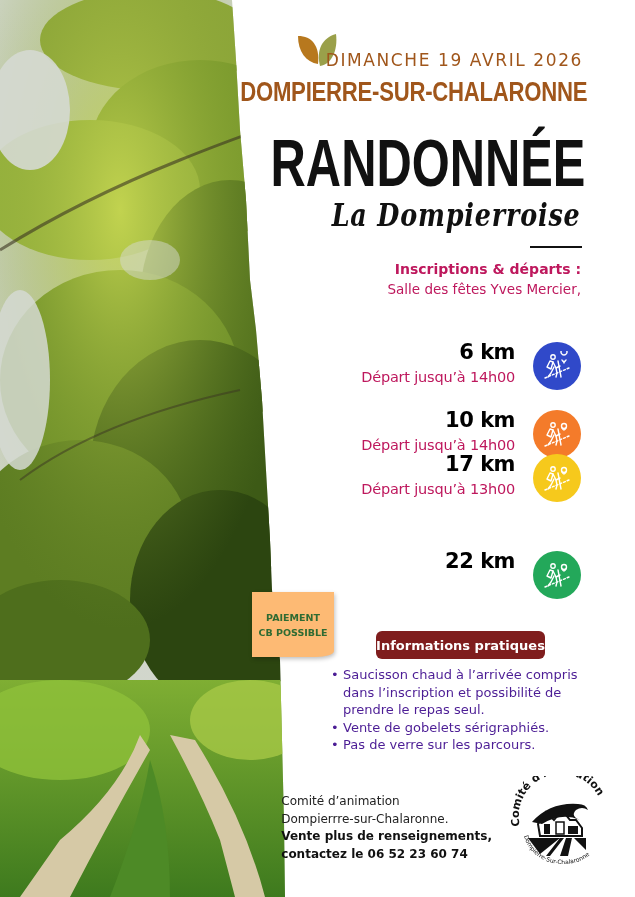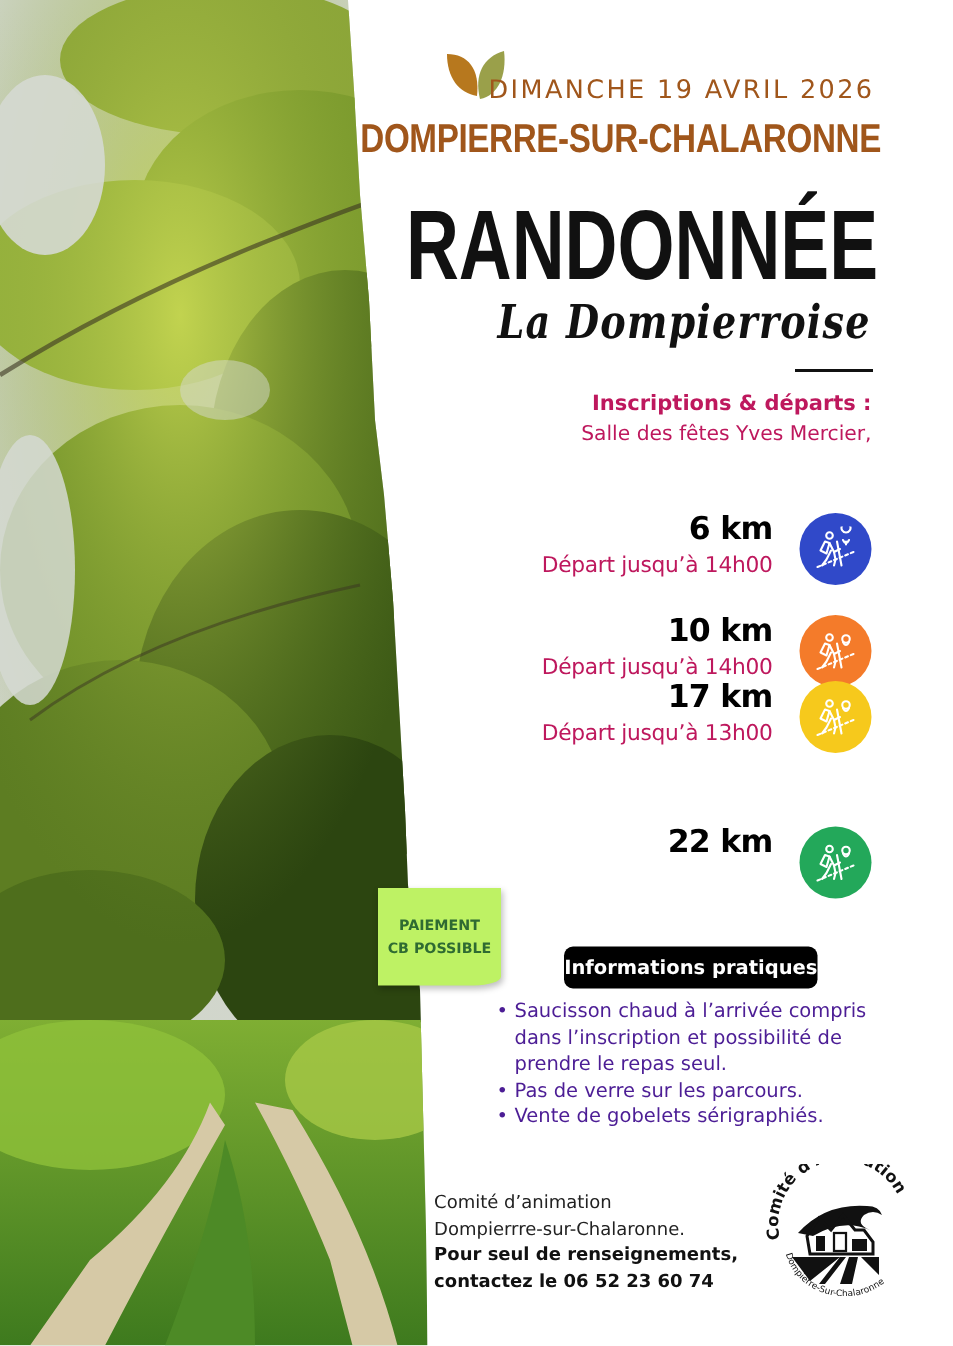--- a/index.html
+++ b/index.html
@@ -21,23 +21,23 @@
   .rule { position: absolute; left: 530px; top: 246px; width: 52px; height: 2px; background: #111; }
 
   .insc { position: absolute; right: 54px; top: 259px; text-align: right; font-size: 13.5px; line-height: 20px; font-family: "DejaVu Sans", sans-serif; color: #be185d; }
   .insc .head { font-weight: bold; font-size: 14px; }
 
   .route { position: absolute; right: 54px; width: 280px; height: 54px; }
   .route .km { position: absolute; right: 66px; top: 0; font-size: 21px; font-weight: bold; font-family: "DejaVu Sans", sans-serif; color: #000; letter-spacing: -0.5px; }
   .route .dep { position: absolute; right: 66px; top: 29px; font-size: 14.5px; font-family: "DejaVu Sans", sans-serif; color: #be185d; white-space: nowrap; letter-spacing: -0.2px; }
   .route .badge { position: absolute; right: 0; top: 2px; width: 48px; height: 48px; border-radius: 50%; display: flex; align-items: center; justify-content: center; }
 
-  .sticker { position: absolute; left: 252px; top: 592px; width: 82px; height: 65px; background: #bef264; box-shadow: 1px 2px 4px rgba(0,0,0,0.25); display: flex; flex-direction: column; align-items: center; justify-content: center; color: #2f6b32; font-weight: bold; font-size: 9.5px; line-height: 15px; font-family: "DejaVu Sans", sans-serif; border-bottom-right-radius: 18px 6px; }
-
-  .info-pill { position: absolute; left: 376px; top: 631px; width: 169px; height: 28px; background: #000000; border-radius: 6px; color: #fff; font-weight: bold; font-size: 13px; font-family: "DejaVu Sans", sans-serif; display: flex; align-items: center; justify-content: center; }
+  .sticker { position: absolute; left: 252px; top: 592px; width: 82px; height: 65px; background: #fdba74; box-shadow: 1px 2px 4px rgba(0,0,0,0.25); display: flex; flex-direction: column; align-items: center; justify-content: center; color: #2f6b32; font-weight: bold; font-size: 9.5px; line-height: 15px; font-family: "DejaVu Sans", sans-serif; border-bottom-right-radius: 18px 6px; }
+
+  .info-pill { position: absolute; left: 376px; top: 631px; width: 169px; height: 28px; background: #7f1d1d; border-radius: 6px; color: #fff; font-weight: bold; font-size: 13px; font-family: "DejaVu Sans", sans-serif; display: flex; align-items: center; justify-content: center; }
   .info-list { position: absolute; left: 331px; top: 666px; width: 270px; list-style: none; color: #4c1d95; font-size: 13px; line-height: 17.5px; font-family: "DejaVu Sans", sans-serif; }
   .info-list li { position: relative; padding-left: 12px; }
   .info-list li::before { content: "•"; position: absolute; left: 0; top: 0; }
 
   .footer { position: absolute; right: 143px; top: 793px; text-align: left; font-size: 12px; line-height: 17.5px; font-family: "DejaVu Sans", sans-serif; color: #222; }
   .footer .strong { font-weight: bold; color: #111; }
 
   .logo { position: absolute; left: 510px; top: 776px; width: 100px; height: 88px; }
 </style>
 </head>
@@ -185,28 +185,28 @@
   </div>
 
   <div class="sticker">
     <span>PAIEMENT</span>
     <span>CB POSSIBLE</span>
   </div>
 
   <div class="info-pill">Informations pratiques</div>
   <ul class="info-list">
     <li>Saucisson chaud à l’arrivée compris dans l’inscription et possibilité de prendre le repas seul.</li>
+    <li>Vente de gobelets sérigraphiés.</li>
     <li>Pas de verre sur les parcours.</li>
-    <li>Vente de gobelets sérigraphiés.</li>
   </ul>
 
   <div class="footer">
     <div>Comité d’animation</div>
     <div>Dompierrre-sur-Chalaronne.</div>
-    <div class="strong">Pour seul de renseignements,</div>
+    <div class="strong">Vente plus de renseignements,</div>
     <div class="strong">contactez le 06 52 23 60 74</div>
   </div>
 
   <svg class="logo" viewBox="0 0 100 88" xmlns="http://www.w3.org/2000/svg">
     <defs>
       <path id="arcTop" d="M10,50 A40,40 0 0,1 92,30"></path>
       <path id="arcBot" d="M14,60 A40,36 0 0,0 90,66"></path>
     </defs>
     <text font-family="DejaVu Sans, sans-serif" font-size="11" font-weight="bold" fill="#111">
       <textPath href="#arcTop">Comité d'Animation</textPath>

